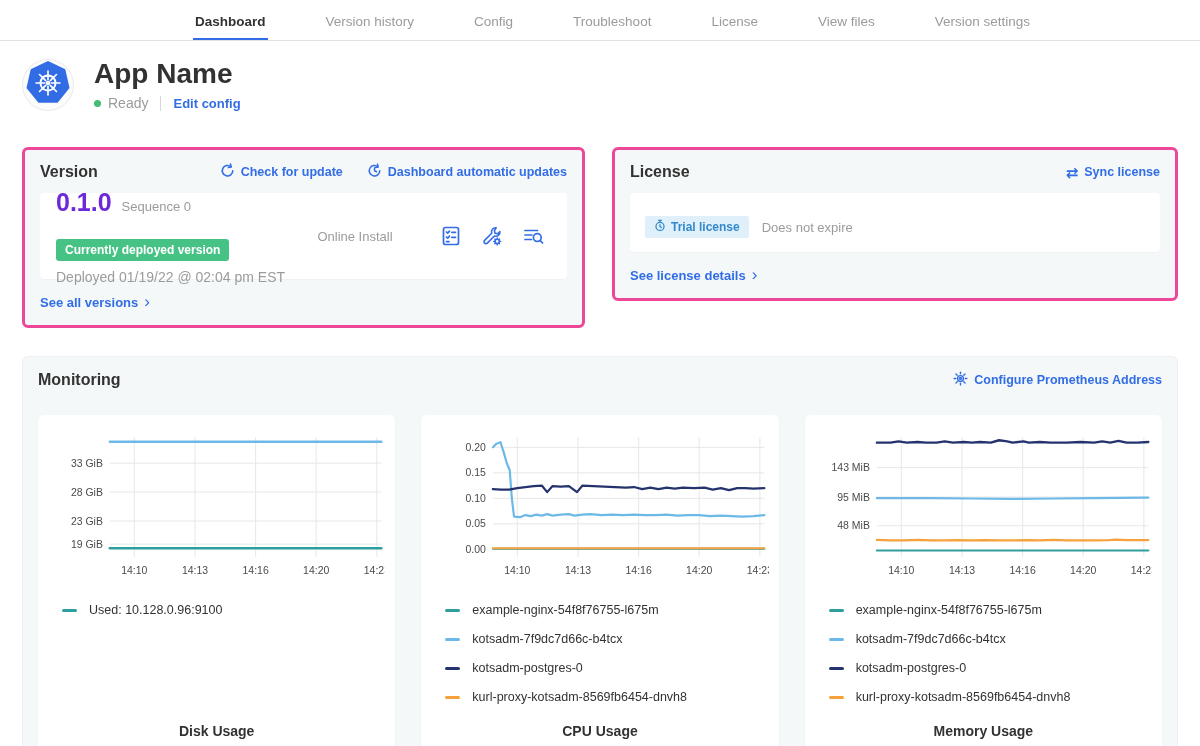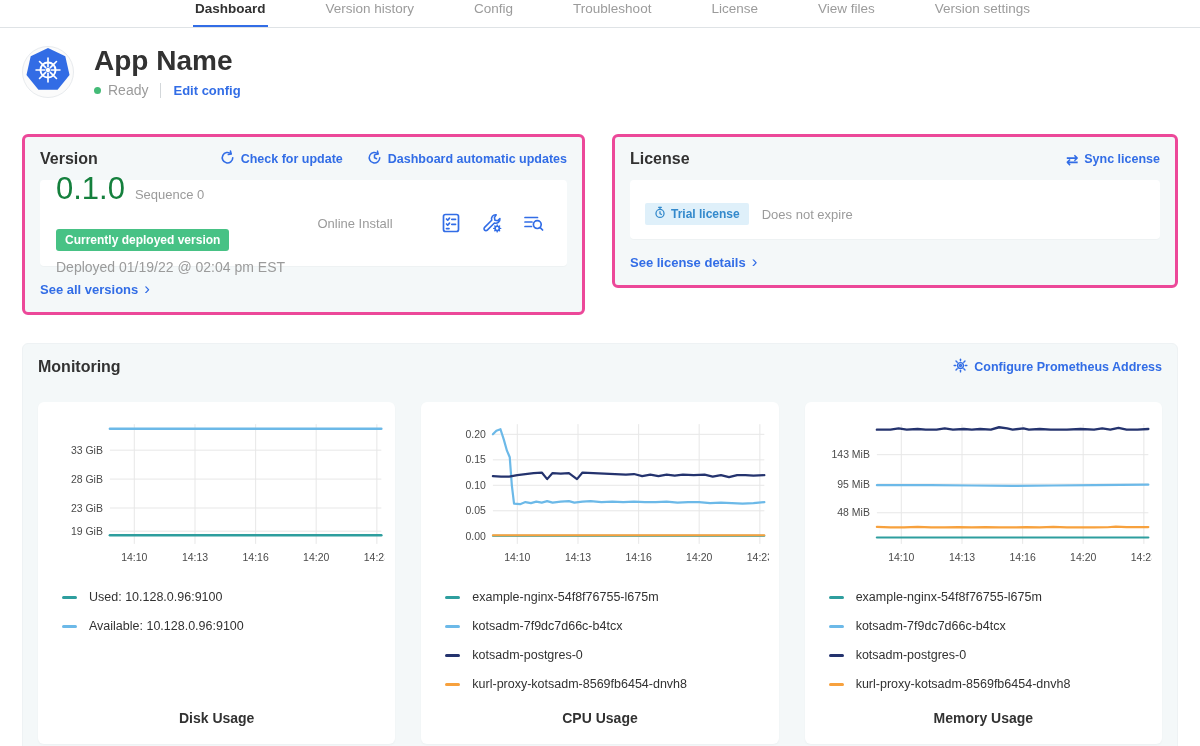--- a/index.html
+++ b/index.html
@@ -1,20 +1,20 @@
 <!DOCTYPE html>
 <html><head>
 <meta charset="utf-8">
 <style>
   * { margin:0; padding:0; box-sizing:border-box; }
   html,body { width:1200px; height:746px; overflow:hidden; background:#fff;
     font-family:"Liberation Sans","DejaVu Sans",sans-serif; color:#323232; }
 
   
-  .topnav { height:28px; border-bottom:1px solid #dfe3e6; display:flex; align-items:flex-end;
+  .topnav { height:41px; border-bottom:1px solid #dfe3e6; display:flex; align-items:flex-end;
     padding-left:193px; gap:56px; background:#fff; }
   .tab { font-size:13.5px; color:#9b9b9b; font-weight:500; padding:9px 2px 9px;
     border-bottom:2px solid transparent; cursor:pointer; white-space:nowrap; }
   .tab.active { color:#323232; font-weight:700; border-bottom-color:#326de6; }
 
   
   .app-header { display:flex; align-items:center; padding:18px 22px 0; }
   .app-icon-circle { width:52px; height:52px; border-radius:50%; background:#fbfbfb;
     border:1px solid #e8ebee; display:flex; align-items:center; justify-content:center; margin-right:20px; }
   .app-title { font-size:28px; font-weight:700; color:#323232; line-height:1.05; }
@@ -33,21 +33,21 @@
   .license-panel { width:566px; }
   .panel-head { display:flex; align-items:center; justify-content:space-between; }
   .panel-title { font-size:16px; font-weight:700; color:#323232; }
   .head-links { display:flex; gap:24px; align-items:center; }
   .head-links .blue-link { font-size:12.5px; }
   .white-card { background:#fff; border-radius:4px; margin-top:12px; box-shadow:0 1px 1px rgba(50,60,70,.03); }
 
   .version-inner { display:flex; align-items:center; padding:13px 16px; height:86px; }
   .ver-left { width:215px; }
   .ver-row { display:flex; align-items:baseline; gap:10px; }
-  .ver-num { font-size:31px; font-weight:400; color:#15803d; }
+  .ver-num { font-size:25px; font-weight:700; color:#6d28d9; }
   .ver-seq { font-size:13px; color:#9b9b9b; }
   .badge-green { display:inline-block; background:#47c285; color:#fff; font-size:12px; font-weight:700;
     padding:4px 9px; border-radius:3px; margin-top:22px; }
   .deployed { font-size:14px; color:#9b9b9b; font-weight:500; margin-top:8px; white-space:nowrap; }
   .install-type { flex:1; text-align:center; font-size:13px; font-weight:400; color:#9b9b9b; }
   .ver-actions { display:flex; gap:17px; align-items:center; padding-right:6px; }
   .icon-btn { width:24px; height:24px; cursor:pointer; display:flex; align-items:center; justify-content:center; }
   .see-link { margin-top:16px; display:flex; }
   .chev { font-size:17px; font-weight:400; line-height:1; margin-top:-2px; }
 
@@ -280,24 +280,20 @@
           <line x1="62" y1="115.24637681159422" x2="334" y2="115.24637681159422" stroke="#e7e7e7" stroke-width="1"></line>
           <text x="55" y="118.74637681159422" text-anchor="end" fill="#4a4a4a" font-size="10.5" font-family="Liberation Sans, DejaVu Sans, sans-serif">19 GiB</text>
           <polyline points="62.0,119.3 334.0,119.3" fill="none" stroke="#2e9e9e" stroke-width="2.5" stroke-linejoin="round" stroke-linecap="round"></polyline>
           <polyline points="62.0,12.6 334.0,12.6" fill="none" stroke="#6cb9e8" stroke-width="2.5" stroke-linejoin="round" stroke-linecap="round"></polyline>
         </svg>
       <div class="legend">
         <div class="legend-row">
           <span class="dash" style="background: rgb(46, 158, 158);"></span>
           <span class="legend-label">Used: 10.128.0.96:9100</span>
         </div>
-        <div class="legend-row">
-          <span class="dash" style="background: rgb(108, 185, 232);"></span>
-          <span class="legend-label">Available: 10.128.0.96:9100</span>
-        </div>
       </div>
       <div class="chart-title">Disk Usage</div>
     </div>
 
     <div class="chart-card">
       <svg class="chart" viewBox="0 0 338 158">
           <line x1="86.48" y1="8" x2="86.48" y2="128" stroke="#e7e7e7" stroke-width="1"></line>
           <text x="86.48" y="145" text-anchor="middle" fill="#4a4a4a" font-size="10.5" font-family="Liberation Sans, DejaVu Sans, sans-serif">14:10</text>
           <line x1="147.272" y1="8" x2="147.272" y2="128" stroke="#e7e7e7" stroke-width="1"></line>
           <text x="147.272" y="145" text-anchor="middle" fill="#4a4a4a" font-size="10.5" font-family="Liberation Sans, DejaVu Sans, sans-serif">14:13</text>

